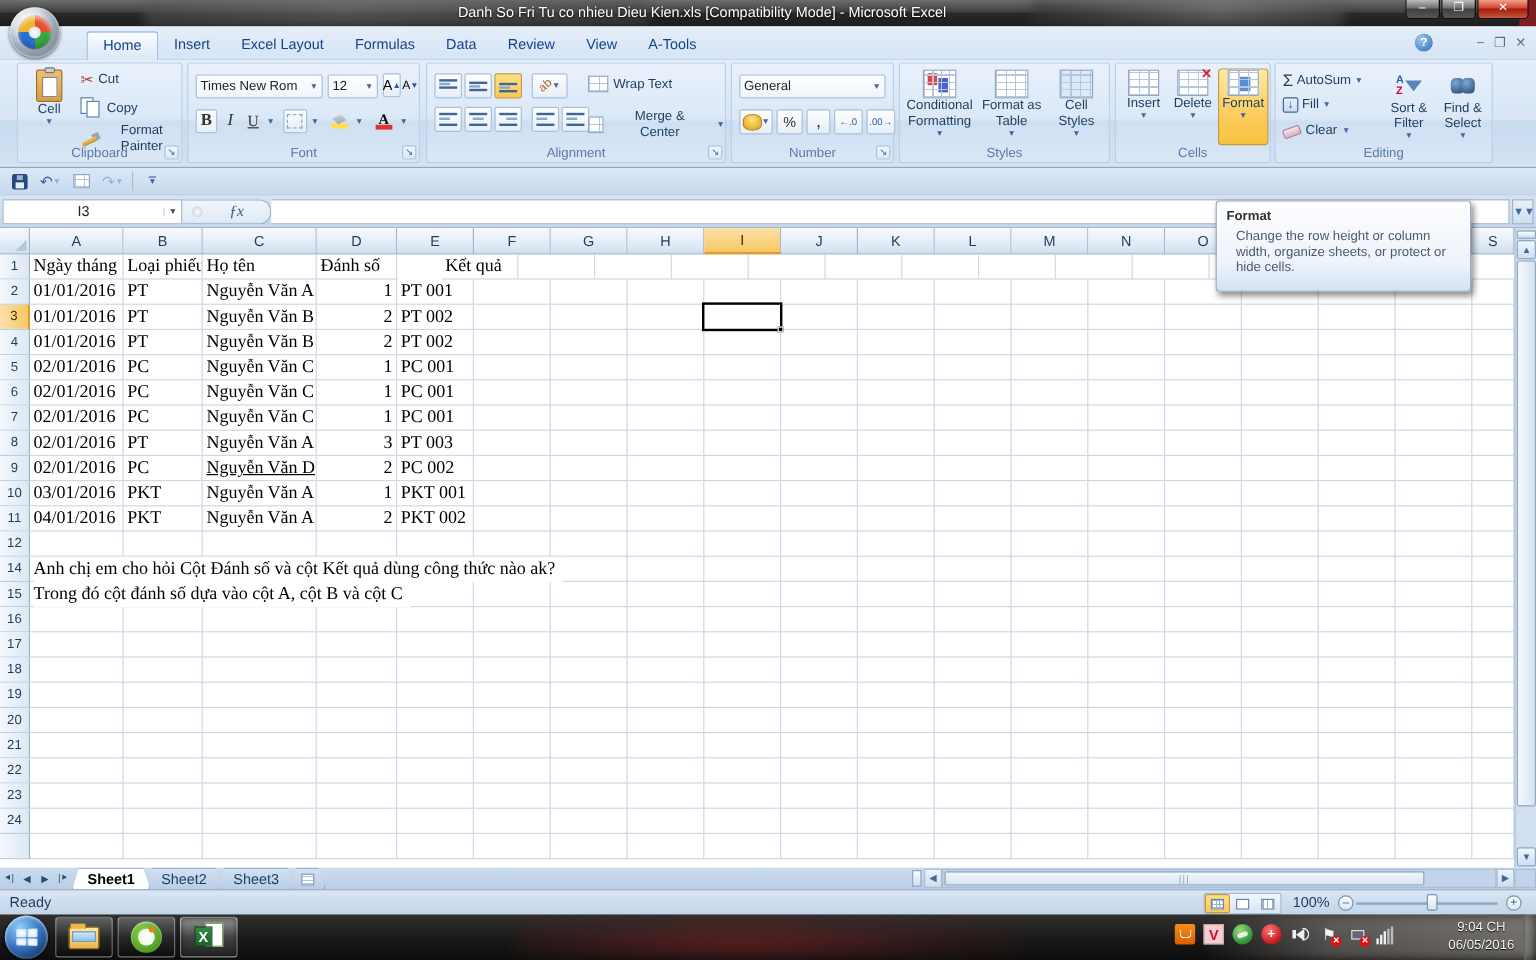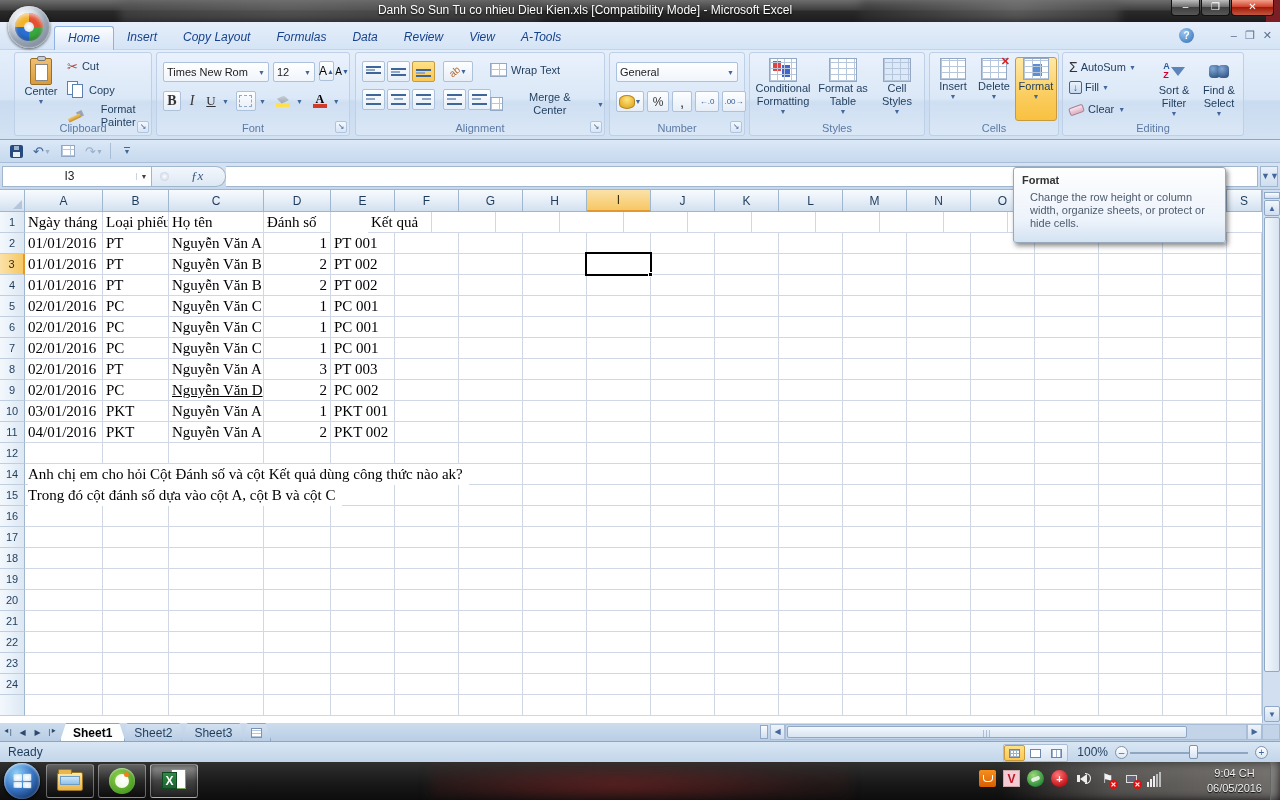--- a/index.html
+++ b/index.html
@@ -15,21 +15,21 @@
   #title-text{position:absolute;left:0;right:110px;top:3px;text-align:center;color:#fff;font-size:12px;text-shadow:0 1px 2px #000;white-space:nowrap;}
   .winbtns{position:absolute;right:6px;top:0;display:flex;}
   .winbtn{width:29px;height:16px;border:1px solid #111;border-top:none;border-radius:0 0 4px 4px;background:linear-gradient(#bdbdbd,#6e6e6e 45%,#3f3f3f 50%,#575757);color:#fff;font-size:10px;line-height:14px;text-align:center;margin-left:1px;}
   .winbtn.close{width:43px;background:linear-gradient(#f2a08c,#d0442c 45%,#a31b0a 50%,#c2573f);}
 
   
   #tabrow{left:0;top:22px;width:1280px;height:28px;background:linear-gradient(#e6eefa,#d5e4f5);border-bottom:1px solid #c3d4ea;}
   #orb{position:absolute;left:8px;top:-16px;width:42px;height:42px;border-radius:50%;background:radial-gradient(circle at 35% 28%,#fdfdfd,#d9dee6 30%,#9aa5b5 55%,#6a7685);box-shadow:0 1px 3px rgba(0,0,0,.6),inset 0 0 2px #fff;z-index:30;}
   #orb .core{position:absolute;left:7px;top:7px;width:28px;height:28px;border-radius:50%;background:conic-gradient(#e34f2f 0 25%,#39a83e 25% 50%,#2a6fd4 50% 75%,#f2b329 75%);box-shadow:inset 0 2px 4px rgba(255,255,255,.7),inset 0 -2px 4px rgba(0,0,0,.35);}
   #orb .hole{position:absolute;left:16px;top:16px;width:10px;height:10px;border-radius:50%;background:radial-gradient(#fff,#cfd6df);}
-  #ribbon-tabs{position:absolute;left:54px;top:4px;display:flex;height:24px;font-style:italic;}
+  #ribbon-tabs{position:absolute;left:72px;top:4px;display:flex;height:24px;}
   .rtab{padding:4px 13px 0 13px;font-size:12px;color:#15428b;height:24px;}
   .rtab.active{background:linear-gradient(#fdfefe,#e8f0fa 60%,#dbe7f5);border:1px solid #8db2e3;border-bottom:none;border-radius:3px 3px 0 0;color:#15428b;}
   #help-btn{position:absolute;right:86px;top:6px;width:15px;height:15px;border-radius:50%;background:radial-gradient(circle at 35% 30%,#9cc7ef,#2d6cb5);color:#fff;font-size:10px;font-weight:bold;text-align:center;line-height:15px;}
   .appbtns{position:absolute;right:8px;top:7px;display:flex;gap:8px;color:#5a6f8f;font-size:11px;}
 
   
   #ribbon{left:0;top:50px;width:1280px;height:90px;background:linear-gradient(#e4eefb,#d7e5f6 55%,#c9dbf0 58%,#d3e2f3);border-bottom:1px solid #8da4c2;}
   .rgroup{position:absolute;top:2px;height:84px;border:1px solid #bdd0e7;border-radius:3px;background:linear-gradient(#e9f1fc,#dbe8f7 55%,#cfdff2 60%,#dae7f6);}
   .rgroup .glabel{position:absolute;left:0;right:0;bottom:1px;text-align:center;font-size:11px;color:#5c7aa5;}
   .launcher{position:absolute;right:2px;bottom:2px;width:12px;height:12px;border:1px solid #b0c4de;border-radius:2px;font-size:8px;line-height:10px;text-align:center;color:#41679c;background:linear-gradient(#f4f8fd,#d8e5f4);}
@@ -179,37 +179,37 @@
 </style>
 </head>
 <body>
 
 <div id="screen">
 
   <div class="abs" id="titlebar">
     <div class="blob1"></div>
     <div class="blob2"></div>
     <div class="blob3"></div>
-    <div id="title-text">Danh So Sun Tu co nhieu Dieu Kien.xls  [Compatibility Mode] - Microsoft Excel</div>
+    <div id="title-text">Danh So Fri Tu co nhieu Dieu Kien.xls  [Compatibility Mode] - Microsoft Excel</div>
     <div class="winbtns">
       <div class="winbtn">–</div>
       <div class="winbtn">❐</div>
       <div class="winbtn close">✕</div>
     </div>
   </div>
 
   <div class="abs" id="tabrow">
     <div id="orb">
         <div class="core"></div>
         <div class="hole"></div>
       </div>
     <div id="ribbon-tabs">
         <div class="rtab active">Home</div>
         <div class="rtab">Insert</div>
-        <div class="rtab">Copy Layout</div>
+        <div class="rtab">Excel Layout</div>
         <div class="rtab">Formulas</div>
         <div class="rtab">Data</div>
         <div class="rtab">Review</div>
         <div class="rtab">View</div>
         <div class="rtab">A-Tools</div>
       </div>
     <div id="help-btn">?</div>
     <div class="appbtns">
       <span>–</span>
       <span>❐</span>
@@ -218,21 +218,21 @@
   </div>
 
   <div class="abs" id="ribbon">
 
     <div class="rgroup" style="left:14px;width:138px;">
       <div class="bigbtn" style="left:4px;">
         <div class="clipboard">
             <div class="clip"></div>
             <div class="page"></div>
           </div>
-        <div class="rbtn-lbl">Center</div>
+        <div class="rbtn-lbl">Cell</div>
         <div class="dd">▼</div>
       </div>
       <div class="abs" style="left:52px;top:6px;display:flex;align-items:center;gap:4px;">
         <span style="color:#b04a3c;font-size:13px;">✂</span>
         <span class="rbtn-lbl">Cut</span>
       </div>
       <div class="abs" style="left:52px;top:28px;display:flex;align-items:center;gap:4px;">
         <span class="copysheets">
             <i></i>
             <i></i>

